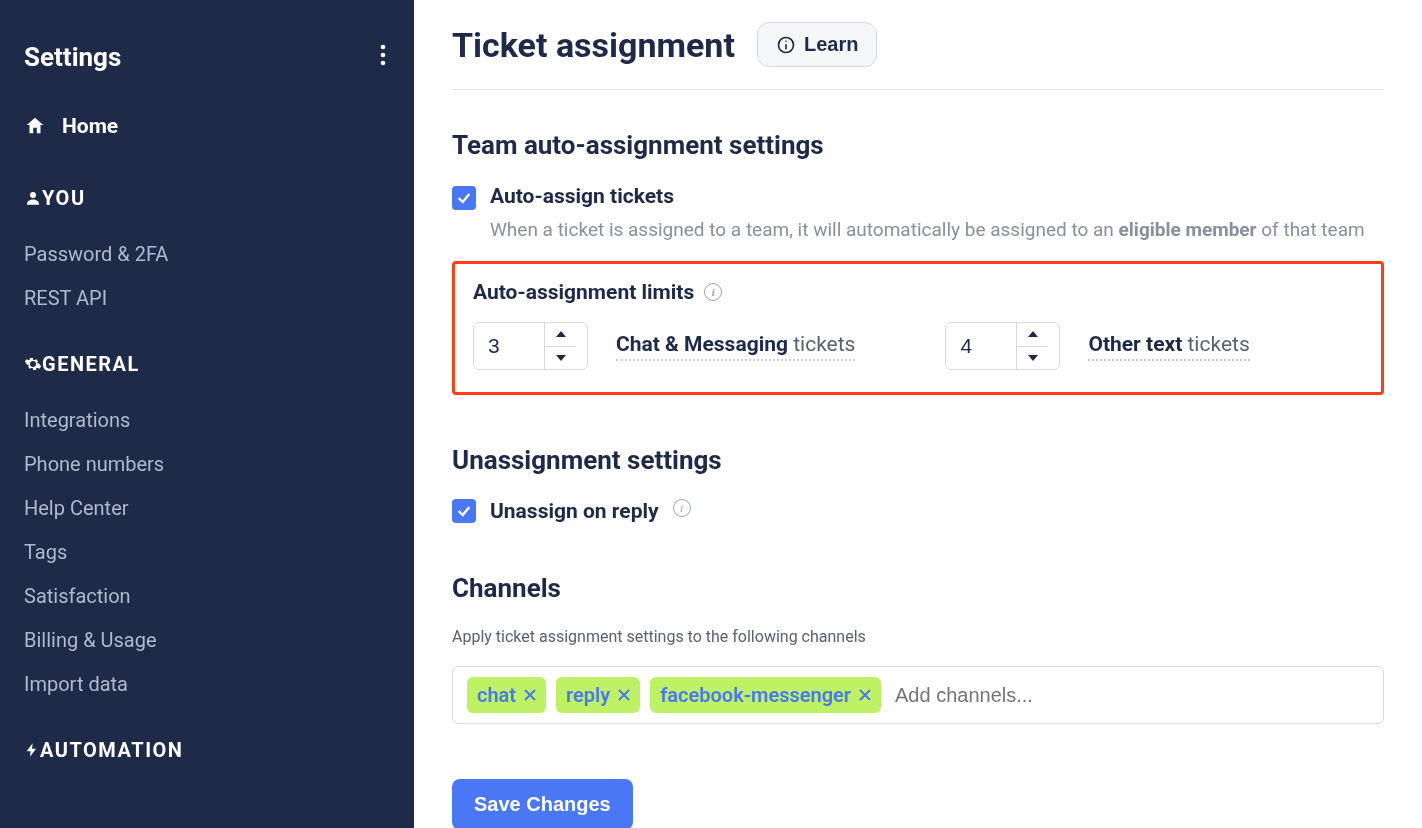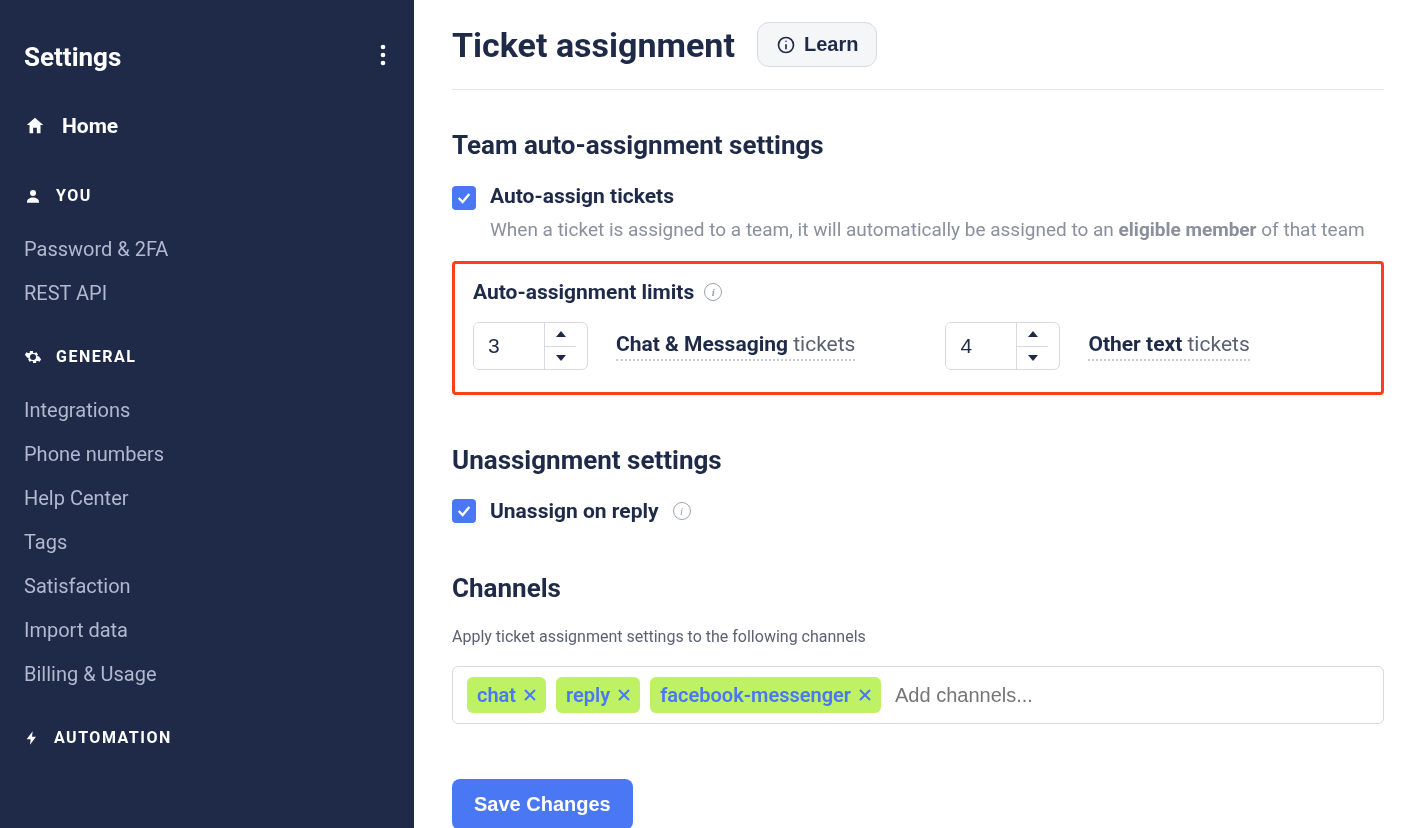--- a/index.html
+++ b/index.html
@@ -47,22 +47,21 @@
       gap: 16px;
       font-size: 21px;
       font-weight: 700;
       color: #ffffff;
       margin-bottom: 48px;
       cursor: pointer;
     }
     .nav-group-header {
       display: flex;
       align-items: center;
-      gap: 14px;
-      font-size: 16px;
+      font-size: 20px;
       font-weight: 700;
       letter-spacing: 1.5px;
       color: #ffffff;
       margin-bottom: 22px;
     }
     .nav-item {
       font-size: 20px;
       color: #b0b9ce;
       padding: 10px 0;
       cursor: pointer;
@@ -212,21 +211,20 @@
       border-bottom: 2px dotted #c7cbd4;
       padding-bottom: 3px;
     }
     .limit-label strong {
       color: #1e2a47;
       font-weight: 700;
     }
 
     .unassign-row {
       display: flex;
-      align-items: center;
       gap: 14px;
     }
     .unassign-row .checkbox { margin-top: 0; }
 
     .channels-desc {
       font-size: 16px;
       color: #5a6272;
       margin-bottom: 20px;
     }
     .channels-box {
@@ -331,22 +329,22 @@
             <path d="M12 8a4 4 0 100 8 4 4 0 000-8zm9 4a7 7 0 01-.1 1.2l2 1.6-2 3.4-2.4-1a7 7 0 01-2 .1l-.4 2.6h-4l-.4-2.6a7 7 0 01-2-.1l-2.4 1-2-3.4 2-1.6A7 7 0 013 12a7 7 0 01.1-1.2l-2-1.6 2-3.4 2.4 1a7 7 0 012-.1L7.9 4h4l.4 2.6a7 7 0 012 .1l2.4-1 2 3.4-2 1.6A7 7 0 0121 12z"></path>
           </svg>
       </span>
       <span>GENERAL</span>
     </div>
     <div class="nav-item">Integrations</div>
     <div class="nav-item">Phone numbers</div>
     <div class="nav-item">Help Center</div>
     <div class="nav-item">Tags</div>
     <div class="nav-item">Satisfaction</div>
+    <div class="nav-item">Billing &amp; Usage</div>
     <div class="nav-item">Import data</div>
-    <div class="nav-item">Billing &amp; Usage</div>
   </div>
 
   <div class="nav-section">
     <div class="nav-group-header">
       <span class="icon">
         <svg width="16" height="18" viewBox="0 0 24 24" fill="#fff">
             <path d="M13 2L4 14h6l-1 8 9-12h-6z"></path>
           </svg>
       </span>
       <span>AUTOMATION</span>

